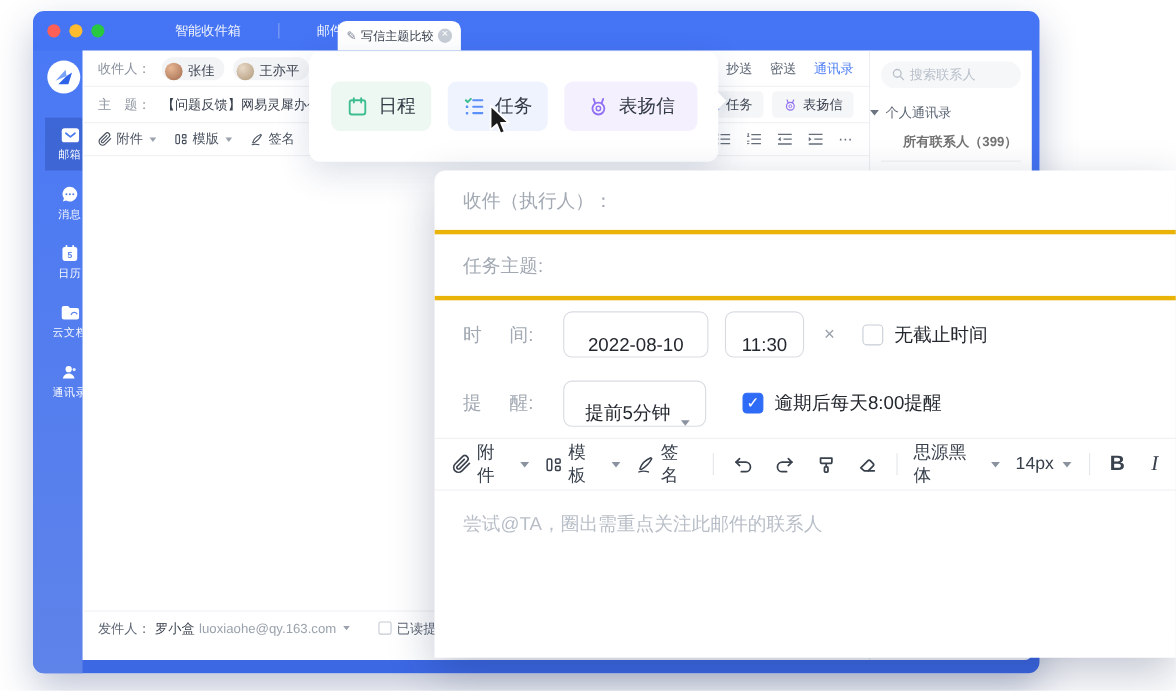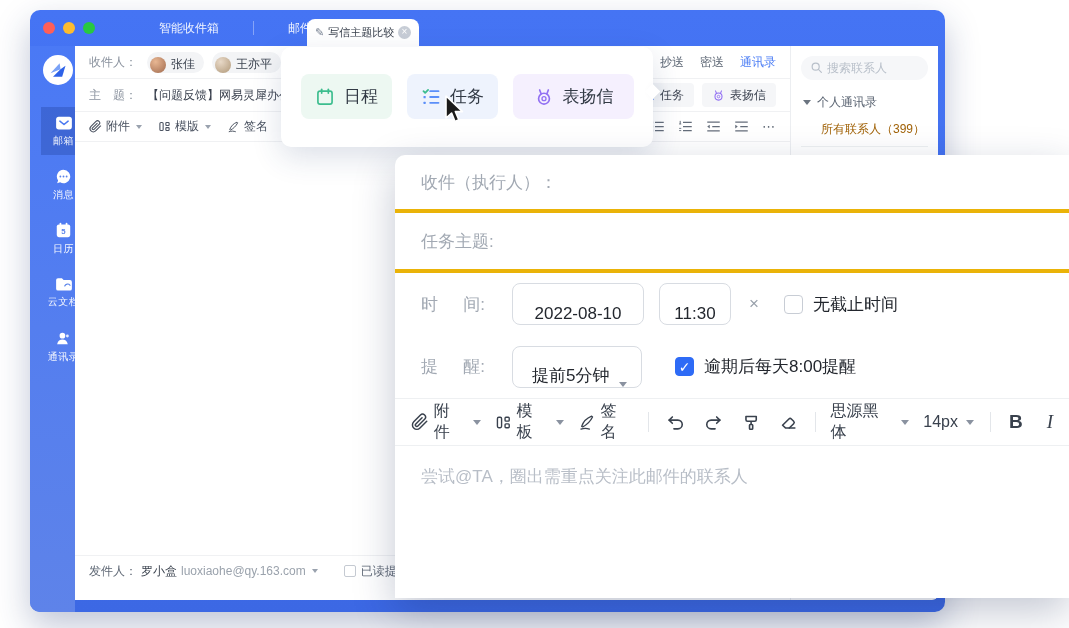--- a/index.html
+++ b/index.html
@@ -78,25 +78,25 @@
   .box { width:12px; height:12px; border:1px solid #c5cad2; border-radius:2px; background:#fff; flex:none; }
   .info-ic { width:12px; height:12px; border:1px solid #b9c0ca; border-radius:50%; color:#b9c0ca;
     font-size:8px; line-height:10px; text-align:center; font-style:italic; }
 
   
   .csearch { position:absolute; left:10px; right:10px; top:10px; }
   .csearch input { width:100%; height:24px; background:#f6f7f9; border:none; border-radius:12px;
     padding:0 8px 0 26px; font-size:12px; color:#39414d; outline:none; font-family:Liberation Sans, sans-serif; }
   .csearch input::placeholder { color:#b9c0ca; }
   .csearch .mag { position:absolute; left:9px; top:5px; }
-  .cgroup { position:absolute; left:12px; top:48px; display:flex; align-items:center; gap:6px;
+  .cgroup { position:absolute; left:0; top:48px; display:flex; align-items:center; gap:6px;
     font-size:12px; color:#5a6472; }
   .gcaret { display:inline-block; width:0; height:0; border-left:4px solid transparent;
     border-right:4px solid transparent; border-top:5px solid #6b7480; }
-  .citem { position:absolute; left:30px; top:75px; font-size:12px; color:#a16207; }
+  .citem { position:absolute; left:30px; top:75px; font-size:12px; color:#737373;font-weight:bold; }
   .cdivider { position:absolute; left:10px; right:10px; top:100px; height:1px; background:#eef0f2; }
 
   
   .popup { position:absolute; left:281px; top:47px; width:372px; height:100px; background:#fff;
     border-radius:10px; box-shadow:0 10px 30px rgba(40,60,110,.16); z-index:30; }
   .popup-tail { position:absolute; right:-5px; top:39px; width:11px; height:11px; background:#fff;
     transform:rotate(45deg); box-shadow:3px -3px 8px rgba(40,60,110,.06); }
   .pbtns { display:flex; gap:15px; padding:27px 0 0 20px; }
   .pbtn { height:45px; display:flex; align-items:center; justify-content:center; gap:9px;
     border-radius:8px; font-size:17px; color:#323a45; font-weight:500; }

